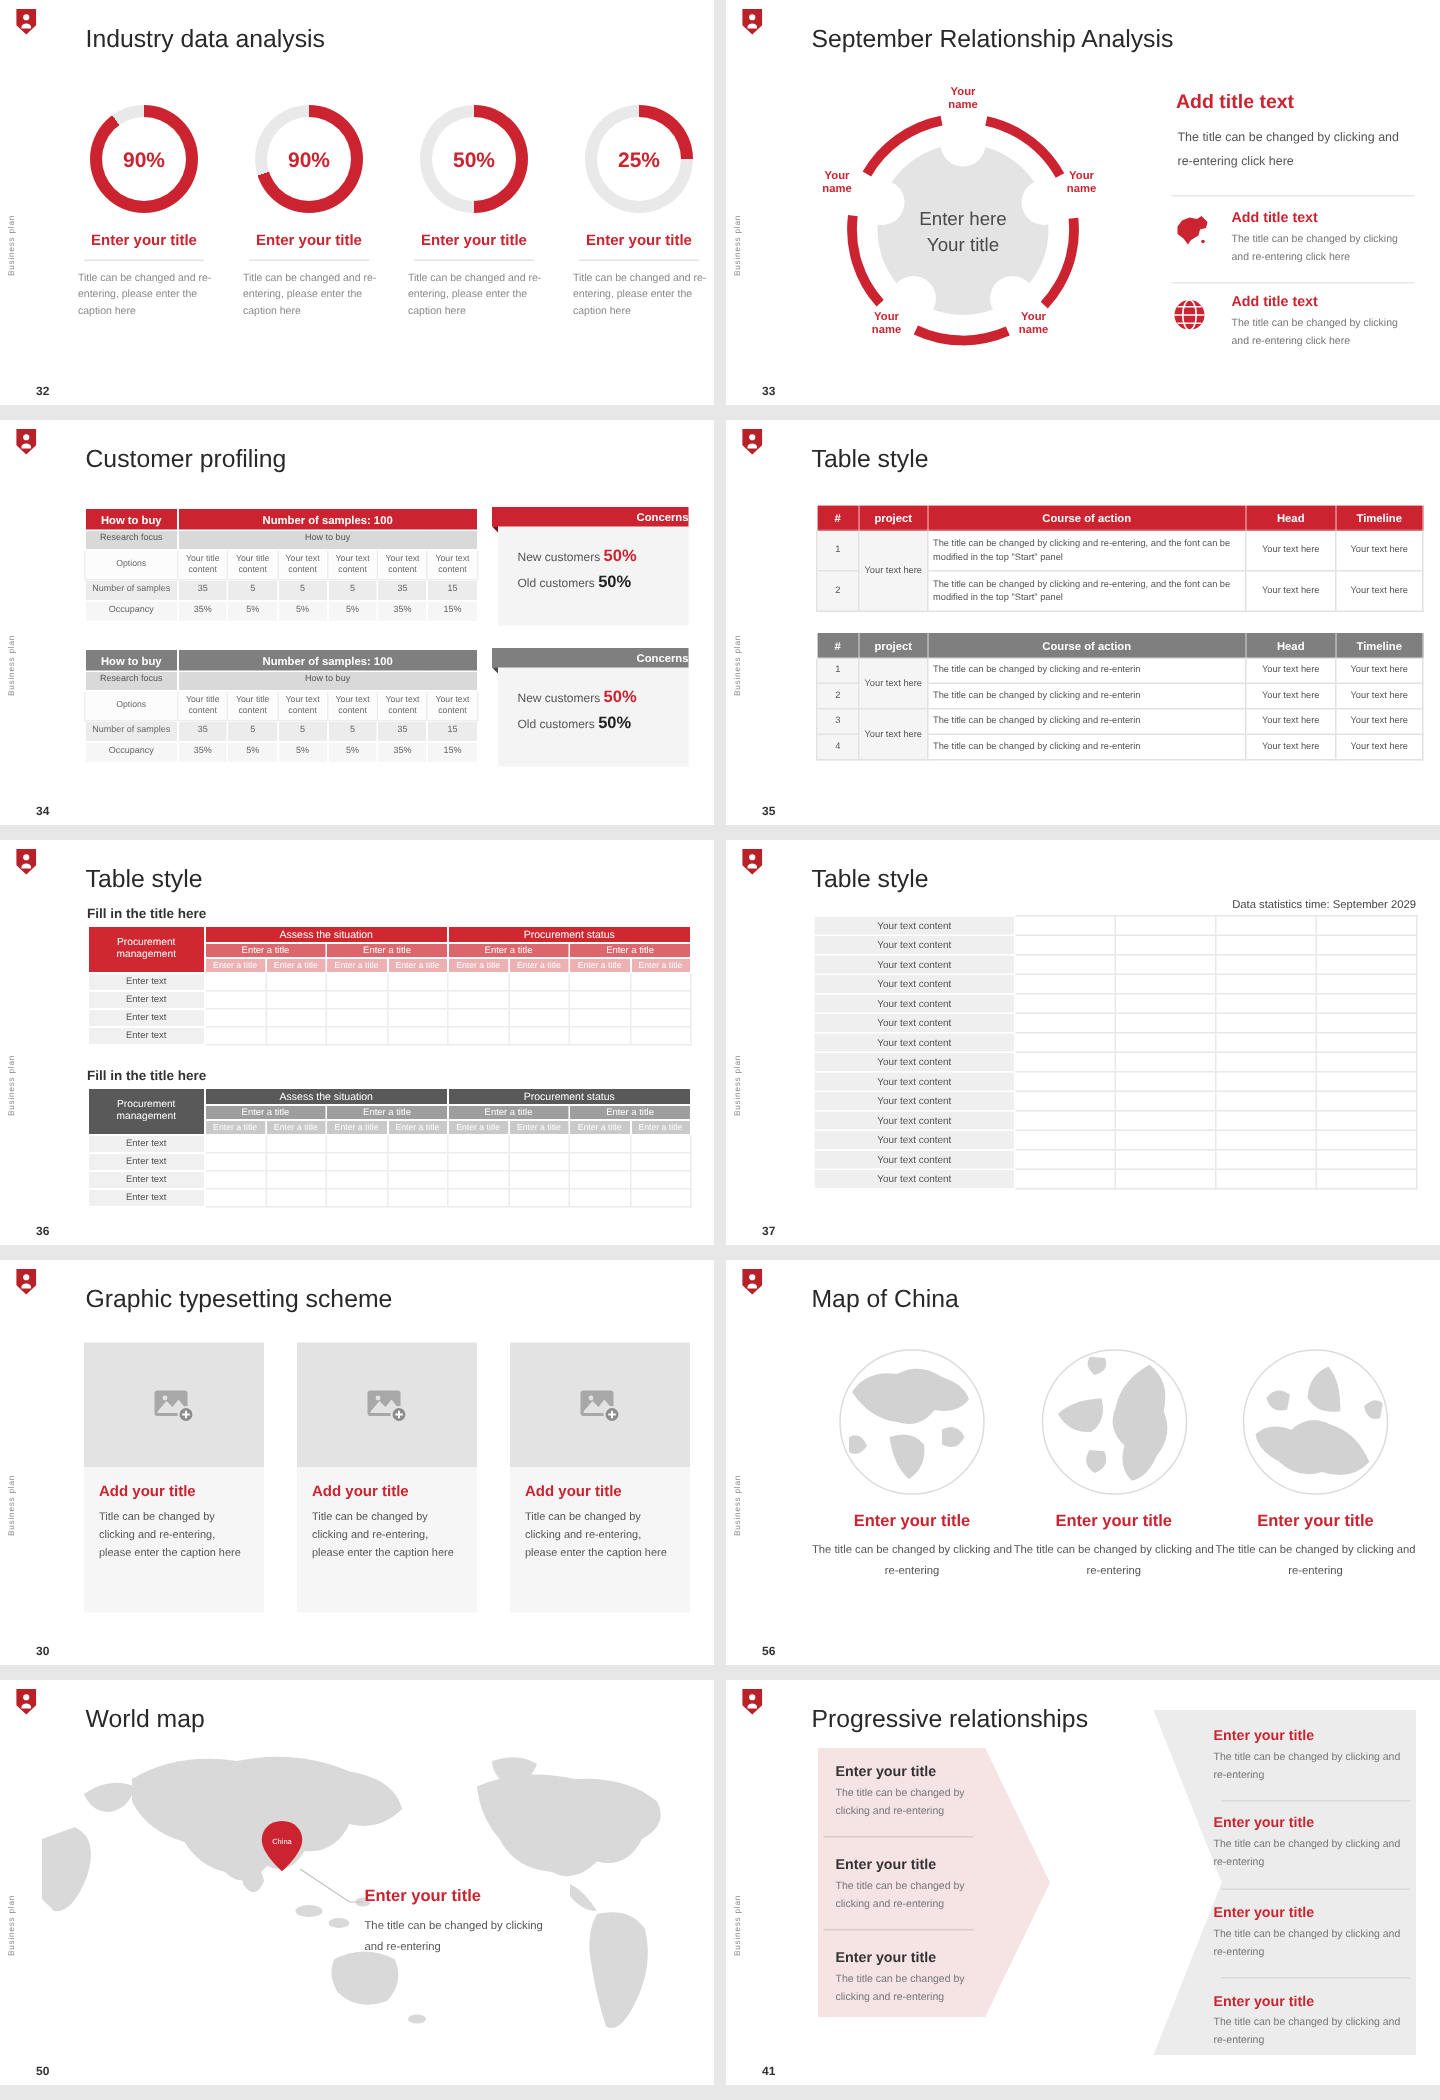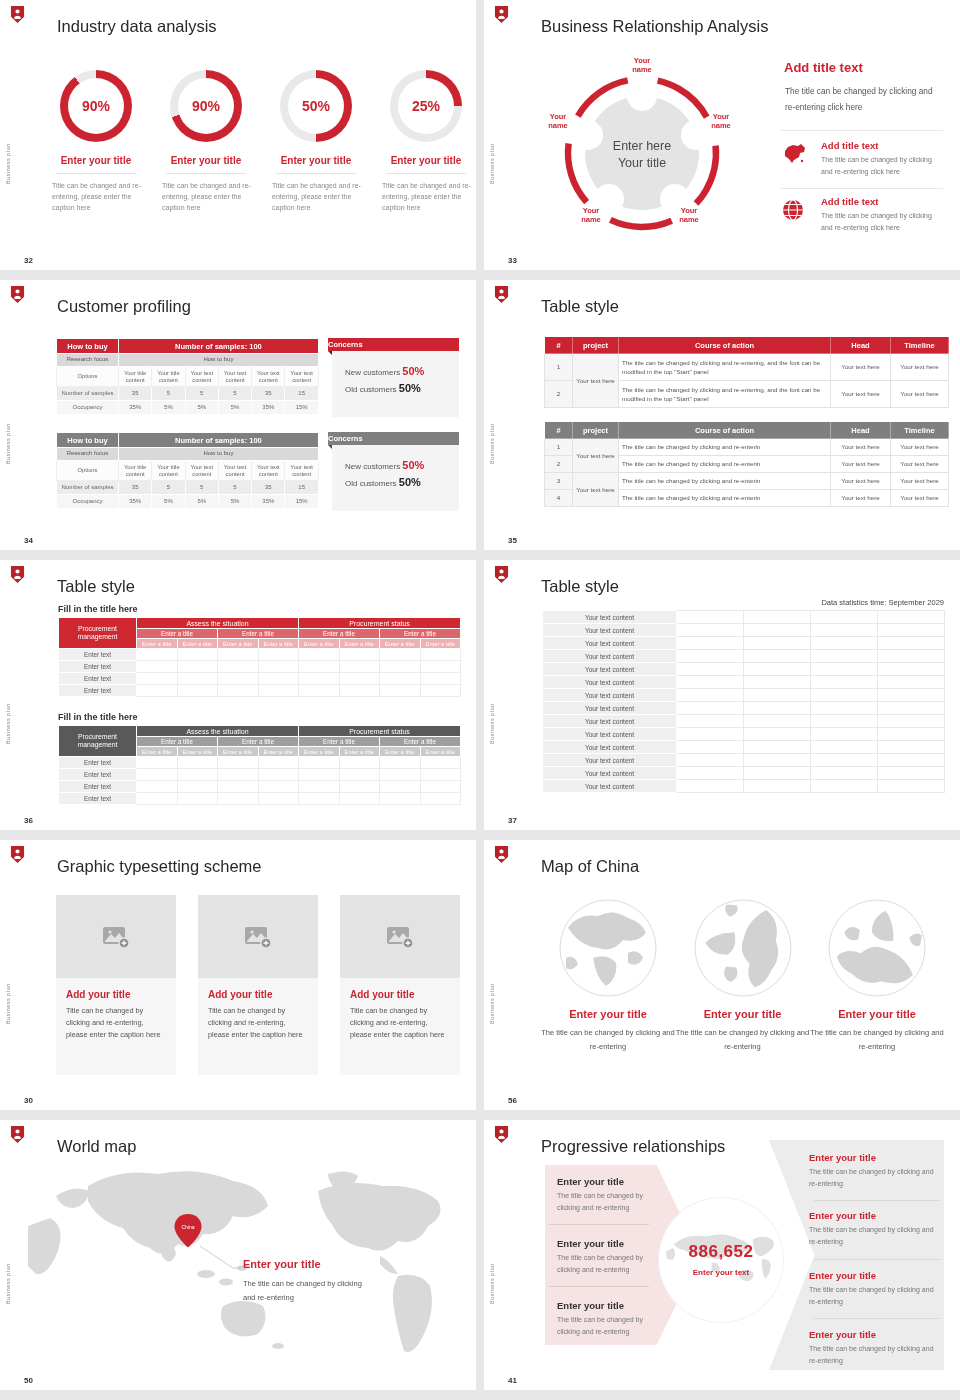--- a/index.html
+++ b/index.html
@@ -35,21 +35,21 @@
   
   .t34{ position:absolute; left:56px; border-collapse:collapse; table-layout:fixed; width:262px;}
   .t34 td{ border:1px solid #fff; text-align:center; color:#666; overflow:hidden; line-height:1.2;}
   .t34 .hd td{ background:var(--red); color:#fff; font-weight:bold; font-size:7.5px; height:15px;}
   .t34 .rA td{ background:#d9d9d9; font-size:6px; height:13px; color:#555;}
   .t34 .rB td{ background:#fcfcfc; font-size:5.8px; height:20px; border:1px solid #eee;}
   .t34 .rC td{ background:#ececec; font-size:6px; height:14px;}
   .t34 .rD td{ background:#f6f6f6; font-size:6px; height:14px;}
   .t34.gray .hd td{ background:var(--gray);}
   .concern{ position:absolute; left:332px; width:127px; height:79px; background:#f4f4f4;}
-  .concern .rib{ position:absolute; left:-4px; top:0; right:0; height:13px; background:var(--red); color:#fff; font-size:7.5px; font-weight:bold; text-align:left; line-height:13px;}
+  .concern .rib{ position:absolute; left:-4px; top:0; right:0; height:13px; background:var(--red); color:#fff; font-size:7.5px; font-weight:bold; text-align:right; line-height:13px;}
   .concern .rib::after{ content:""; position:absolute; left:0; top:13px; border:2px solid transparent; border-top-color:#7d1016; border-right-color:#7d1016;}
   .concern.gray .rib{ background:var(--gray);} .concern.gray .rib::after{ border-top-color:#4b4b4b; border-right-color:#4b4b4b;}
   .concern .ln{ position:absolute; left:13px; font-size:8px; color:#555; white-space:nowrap;}
   .concern .ln b{ font-size:11px;} .concern .ln b.red{ color:var(--red);} .concern .ln b.dark{ color:#222;}
   
   .t35{ position:absolute; left:60px; border-collapse:collapse; table-layout:fixed; width:404px;}
   .t35 th{ color:#fff; font-size:7.5px; font-weight:bold; height:17px; background:var(--red); border:1px solid rgba(255,255,255,.35);}
   .t35.gray th{ background:var(--gray);}
   .t35 td{ border:1px solid #e2e2e2; font-size:6.2px; color:#555; text-align:center; padding:1px 3px; background:#fff; line-height:1.5;}
   .t35 td.act{ text-align:left;}
@@ -166,21 +166,21 @@
   </section>
 
   <section class="slide">
       <svg class="logo" viewBox="0 0 16 20">
   <path d="M1,1 H15 V12.5 L8,19 L1,12.5 Z" fill="#b82128"></path>
   <circle cx="8" cy="6.8" r="2.2" fill="#fff"></circle>
   <path d="M4.6,13.8 c0,-3.4 6.8,-3.4 6.8,0 V14.8 H4.6 Z" fill="#fff"></path>
 </svg>
       <div class="vtext">Business plan</div>
     <div class="snum">33</div>
-    <div class="stitle">Business Relationship Analysis</div>
+    <div class="stitle">September Relationship Analysis</div>
     <svg class="rel-svg" width="216" height="216" viewBox="0 0 216 216">
       <circle cx="100" cy="105" r="74" fill="none" stroke="#cb2430" stroke-width="6.5" stroke-dasharray="63 30" transform="rotate(-150 100 105)"></circle>
       <circle cx="100" cy="105" r="57" fill="#e4e4e4"></circle>
       <circle cx="100" cy="48" r="15" fill="#fff"></circle>
       <circle cx="154" cy="87" r="15" fill="#fff"></circle>
       <circle cx="133" cy="151" r="15" fill="#fff"></circle>
       <circle cx="67" cy="151" r="15" fill="#fff"></circle>
       <circle cx="46" cy="87" r="15" fill="#fff"></circle>
     </svg>
     <div class="nname" style="left:139px; top:56px">Your name</div>
@@ -890,34 +890,20 @@
       <svg class="logo" viewBox="0 0 16 20">
   <path d="M1,1 H15 V12.5 L8,19 L1,12.5 Z" fill="#b82128"></path>
   <circle cx="8" cy="6.8" r="2.2" fill="#fff"></circle>
   <path d="M4.6,13.8 c0,-3.4 6.8,-3.4 6.8,0 V14.8 H4.6 Z" fill="#fff"></path>
 </svg>
       <div class="vtext">Business plan</div>
     <div class="snum">41</div>
     <div class="stitle">Progressive relationships</div>
     <div class="pshape"></div>
     <div class="gshape"></div>
-    <div class="circle41">
-      <svg width="114" height="62" viewBox="0 0 228 124">
-        <g fill="#bfbfbf">
-          <path d="M20,40 Q45,18 85,25 Q120,15 150,30 Q170,35 172,50 Q150,65 130,58 Q115,75 95,68 Q60,65 40,52 Q25,50 20,40 Z"></path>
-          <path d="M95,78 Q108,74 112,90 Q104,104 95,92 Z"></path>
-          <path d="M150,95 Q165,88 178,96 Q182,108 170,114 Q155,115 150,104 Z"></path>
-          <path d="M178,30 Q200,20 218,32 Q224,45 210,55 Q195,70 184,60 Q176,45 178,30 Z"></path>
-          <path d="M196,70 Q210,68 214,82 Q212,102 202,110 Q194,92 196,70 Z"></path>
-          <path d="M4,55 L18,48 Q26,58 18,72 L6,70 Z"></path>
-        </g>
-      </svg>
-      <div class="c41v">886,652</div>
-      <div class="c41l">Enter your text</div>
-    </div>
     <div class="pr41">
         <div class="p-item" style="top:56px">
      <div class="pt">Enter your title</div>
      <div class="pc">The title can be changed by clicking and re-entering</div>
    </div>
         <div class="ldiv" style="top:104px"></div>
         <div class="p-item" style="top:118px">
      <div class="pt">Enter your title</div>
      <div class="pc">The title can be changed by clicking and re-entering</div>
    </div>

